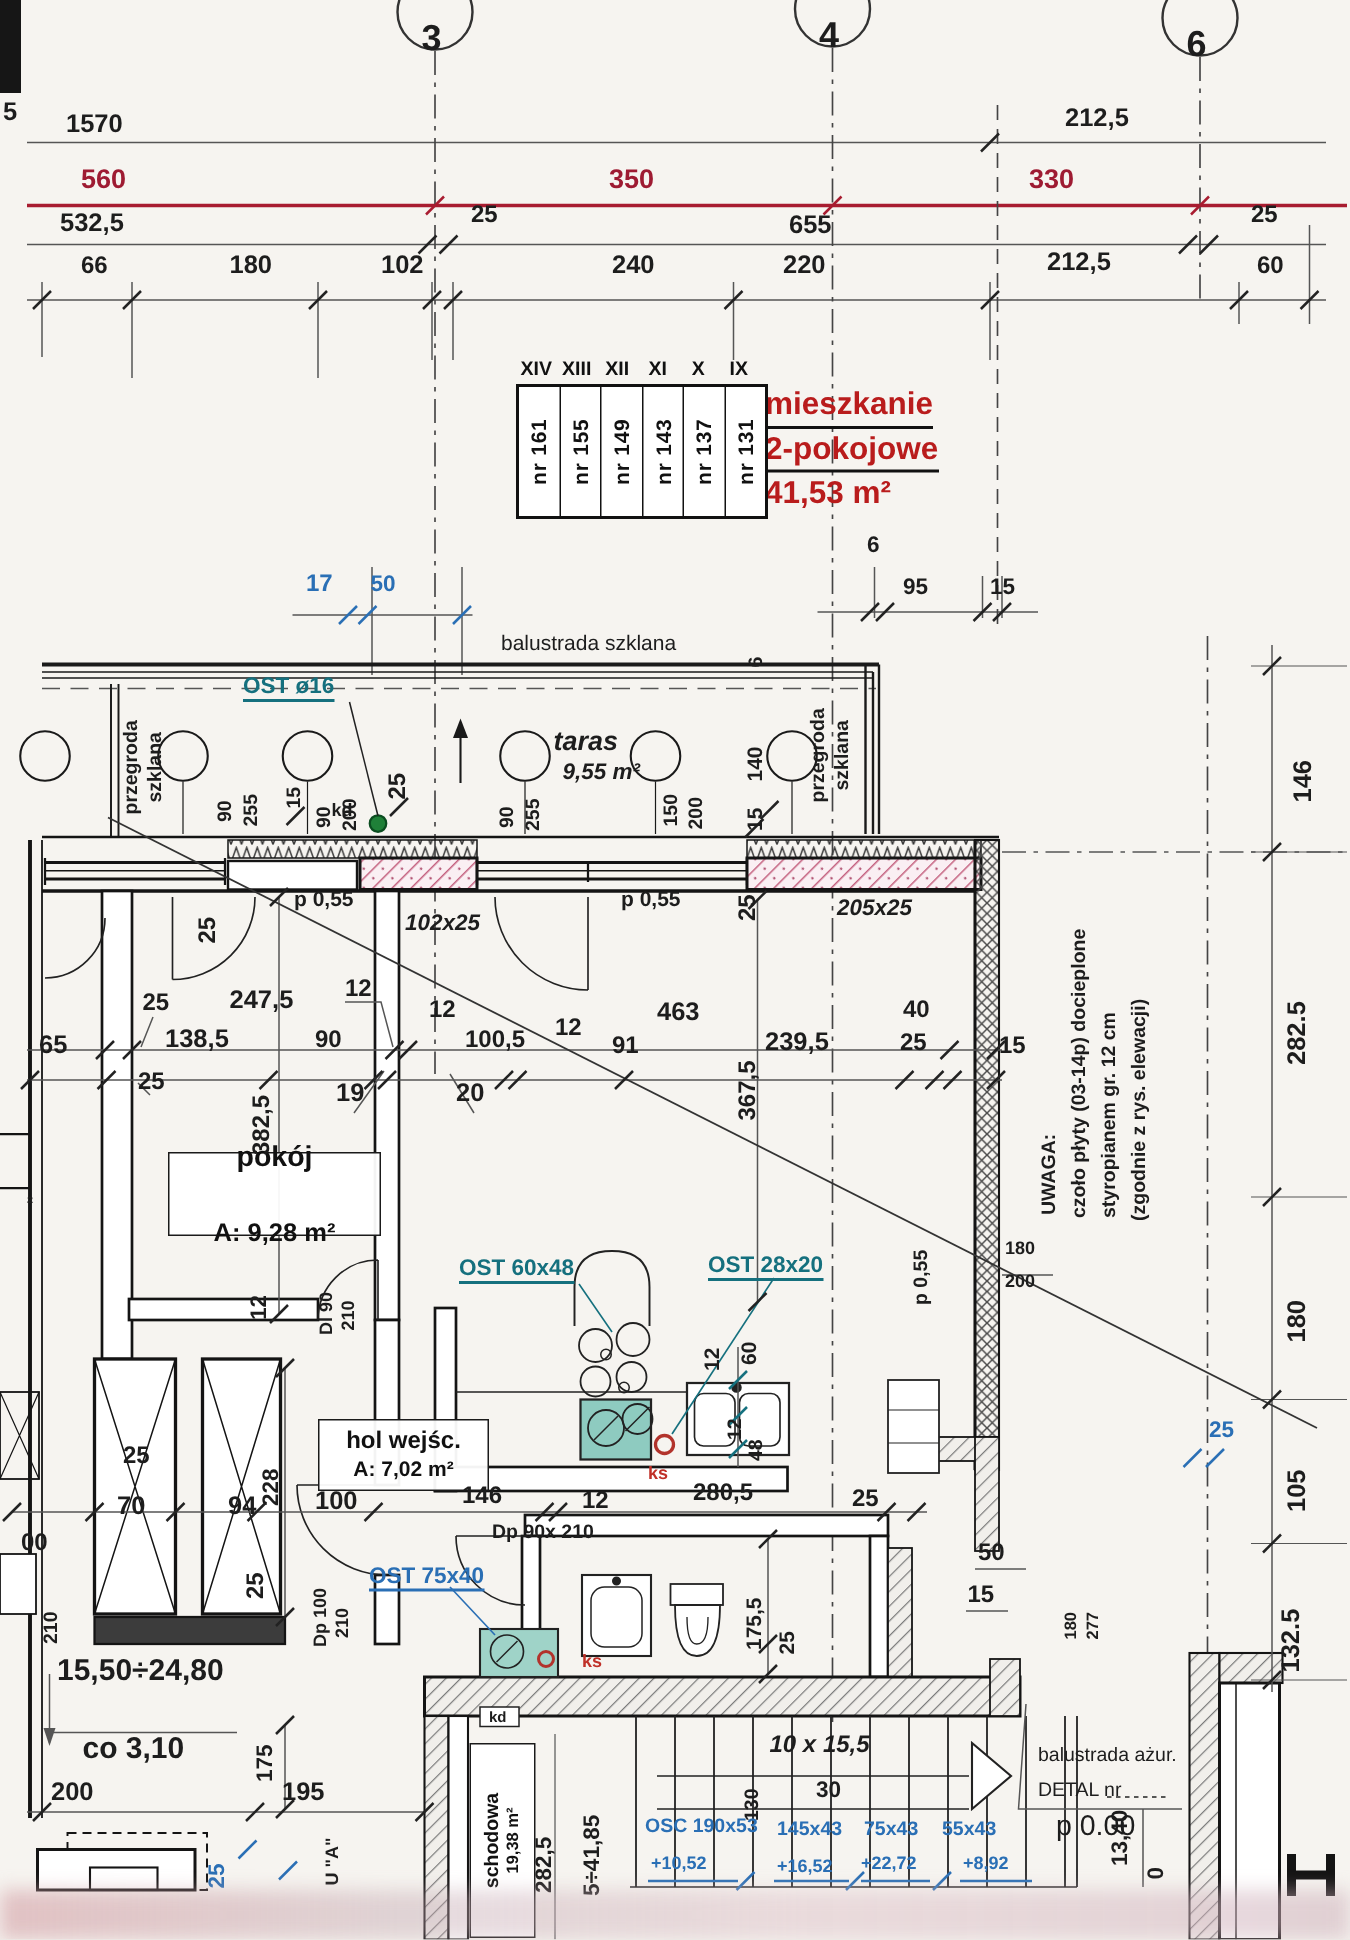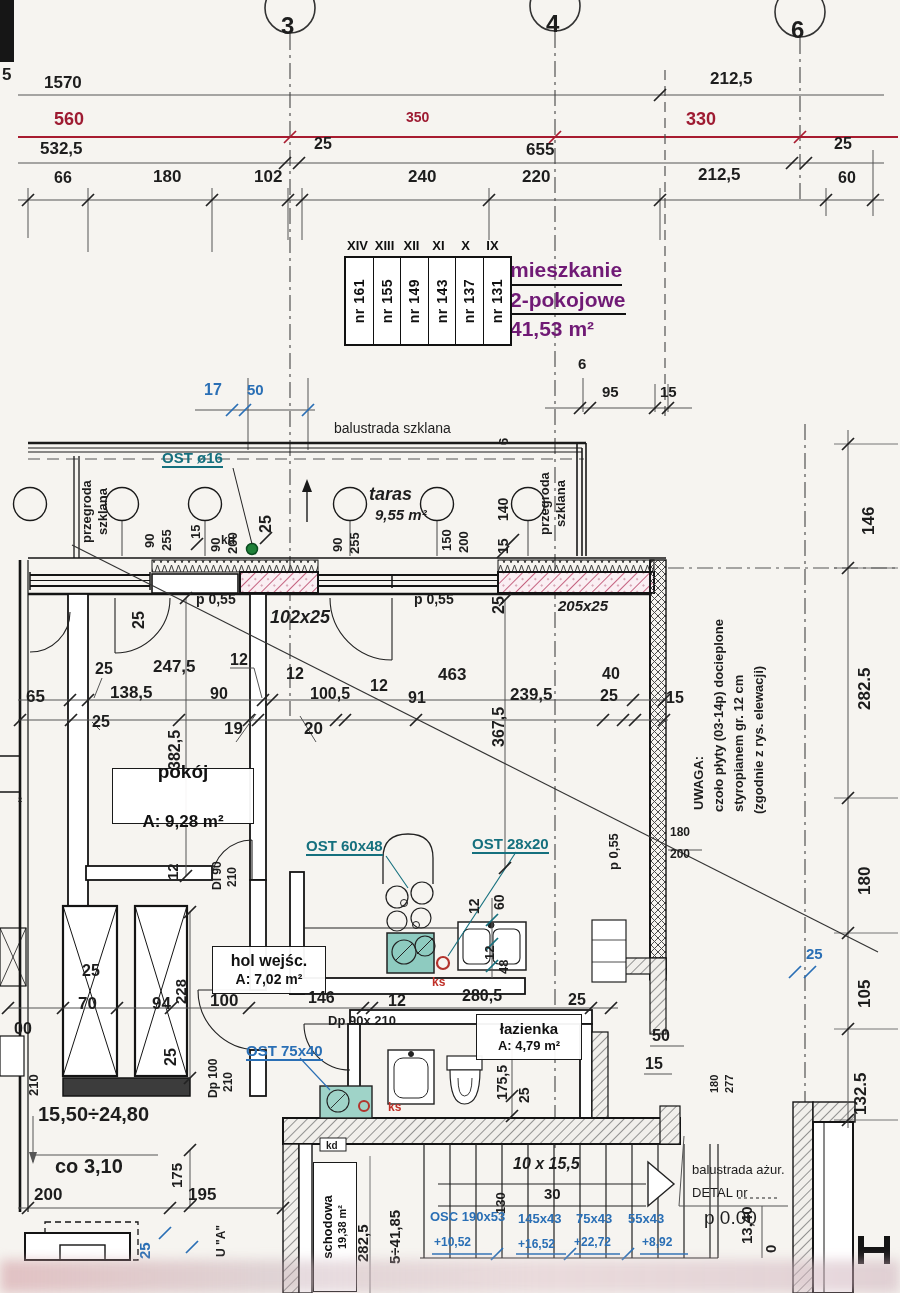--- a/index.html
+++ b/index.html
@@ -13,21 +13,21 @@
   .un{border-bottom:2px solid currentColor;padding-bottom:1px;}
   .red{color:#9e1b32;}
   .red2{color:#c03028;}
   .blue{color:#2a6fb5;}
   .teal{color:#15707e;}
   .room{position:absolute;border:1.5px solid #1a1a1a;background:rgba(255,255,255,.95);
         display:flex;flex-direction:column;align-items:center;justify-content:center;
         color:#111;font-weight:700;text-align:center;}
   .room span{display:block;line-height:1.25;}
   #title-block{position:absolute;left:510px;top:256px;z-index:3;}
-  .tl{font-size:21px;font-weight:700;color:#701a75;line-height:1.32;width:fit-content;}
+  .tl{font-size:21px;font-weight:700;color:#b91c1c;line-height:1.32;width:fit-content;}
   .un2{border-bottom:2.2px solid #111;}
   #levels-table{position:absolute;left:344px;top:238px;z-index:3;}
   #lt-head{display:flex;height:18px;}
   #lt-head div{width:27px;text-align:center;font:700 13px "Liberation Sans",sans-serif;color:#111;}
   #lt-body{display:flex;border:2.2px solid #111;background:#fff;height:86px;}
   #lt-body div{width:26.5px;border-right:1.6px solid #111;display:flex;align-items:center;justify-content:center;}
   #lt-body div:last-child{border-right:none;}
   .vt{writing-mode:vertical-rl;transform:rotate(180deg);font:700 14px "Liberation Sans",sans-serif;color:#111;letter-spacing:.5px;}
   #corner{position:absolute;left:0;top:0;width:14px;height:62px;background:#161616;z-index:4;}
   #smear{position:absolute;left:0;top:1260px;width:900px;height:33px;z-index:5;
@@ -385,38 +385,34 @@
 
 <div id="rooms">
       <div class="room" style="width: 140px; height: 54px; font-size: 19px; left: 112px; top: 768px;">
         <span>pokój</span>
         <span style="font-size: 17px; margin-top: 28px;">A:  9,28 m²</span>
       </div>
       <div class="room" style="width: 112px; height: 46px; font-size: 16px; left: 212px; top: 946px;">
         <span>hol wejśc.</span>
         <span style="font-size: 14px;">A: 7,02 m²</span>
       </div>
-      <div class="room" style="width: 104px; height: 44px; font-size: 15px; left: 476px; top: 1014px;">
-        <span>łazienka</span>
-        <span style="font-size: 13px;">A: 4,79 m²</span>
-      </div>
       <div class="room" style="width: 128px; height: 42px; font-size: 13px; left: 270px; top: 1205px; transform: rotate(-90deg);">
         <span>schodowa</span>
         <span style="font-size: 11px;">19,38 m²</span>
       </div>
     </div>
 <div id="labels">
       <span class="lb" style="left: 281px; top: 14px; font-size: 24px;">3</span>
       <span class="lb" style="left: 546px; top: 12px; font-size: 24px;">4</span>
       <span class="lb" style="left: 791px; top: 18px; font-size: 24px;">6</span>
       <span class="lb" style="left: 2px; top: 66px; font-size: 17px;">5</span>
       <span class="lb" style="left: 44px; top: 74px; font-size: 17px;">1570</span>
       <span class="lb" style="left: 710px; top: 70px; font-size: 17px;">212,5</span>
       <span class="lb red" style="left: 54px; top: 110px; font-size: 18px;">560</span>
-      <span class="lb red" style="left: 406px; top: 110px; font-size: 14px;">350</span>
+      <span class="lb red" style="left: 406px; top: 110px; font-size: 18px;">350</span>
       <span class="lb red" style="left: 686px; top: 110px; font-size: 18px;">330</span>
       <span class="lb" style="left: 40px; top: 140px; font-size: 17px;">532,5</span>
       <span class="lb" style="left: 314px; top: 136px; font-size: 16px;">25</span>
       <span class="lb" style="left: 526px; top: 141px; font-size: 17px;">655</span>
       <span class="lb" style="left: 834px; top: 136px; font-size: 16px;">25</span>
       <span class="lb" style="left: 54px; top: 170px; font-size: 16px;">66</span>
       <span class="lb" style="left: 153px; top: 168px; font-size: 17px;">180</span>
       <span class="lb" style="left: 254px; top: 168px; font-size: 17px;">102</span>
       <span class="lb" style="left: 408px; top: 168px; font-size: 17px;">240</span>
       <span class="lb" style="left: 522px; top: 168px; font-size: 17px;">220</span>
@@ -451,21 +447,21 @@
       <span class="lb rot" style="left: 496px; top: 554px; font-size: 14px;">15</span>
       <span class="lb rot" style="left: 131px; top: 629px; font-size: 16px;">25</span>
       <span class="lb rot" style="left: 491px; top: 614px; font-size: 16px;">25</span>
       <span class="lb rot" style="left: 860px; top: 535px; font-size: 17px;">146</span>
       <span class="lb rot" style="left: 856px; top: 710px; font-size: 17px;">282.5</span>
       <span class="lb rot" style="left: 856px; top: 895px; font-size: 17px;">180</span>
       <span class="lb rot" style="left: 856px; top: 1008px; font-size: 17px;">105</span>
       <span class="lb rot" style="left: 852px; top: 1115px; font-size: 17px;">132.5</span>
       <span class="lb blue" style="left: 806px; top: 946px; font-size: 15px;">25</span>
       <span class="lb" style="left: 196px; top: 592px; font-size: 14px;">p 0,55</span>
-      <span class="lb it" style="left: 270px; top: 608px; font-size: 18px;">102x25</span>
+      <span class="lb it" style="left: 270px; top: 608px; font-size: 15px;">102x25</span>
       <span class="lb" style="left: 414px; top: 592px; font-size: 14px;">p 0,55</span>
       <span class="lb it" style="left: 558px; top: 598px; font-size: 15px;">205x25</span>
       <span class="lb" style="left: 95px; top: 661px; font-size: 16px;">25</span>
       <span class="lb" style="left: 153px; top: 658px; font-size: 17px;">247,5</span>
       <span class="lb" style="left: 230px; top: 652px; font-size: 16px;">12</span>
       <span class="lb" style="left: 286px; top: 666px; font-size: 16px;">12</span>
       <span class="lb" style="left: 310px; top: 686px; font-size: 16px; text-align: center;">100,5</span>
       <span class="lb" style="left: 370px; top: 678px; font-size: 16px;">12</span>
       <span class="lb" style="left: 408px; top: 690px; font-size: 16px;">91</span>
       <span class="lb" style="left: 438px; top: 666px; font-size: 17px;">463</span>

